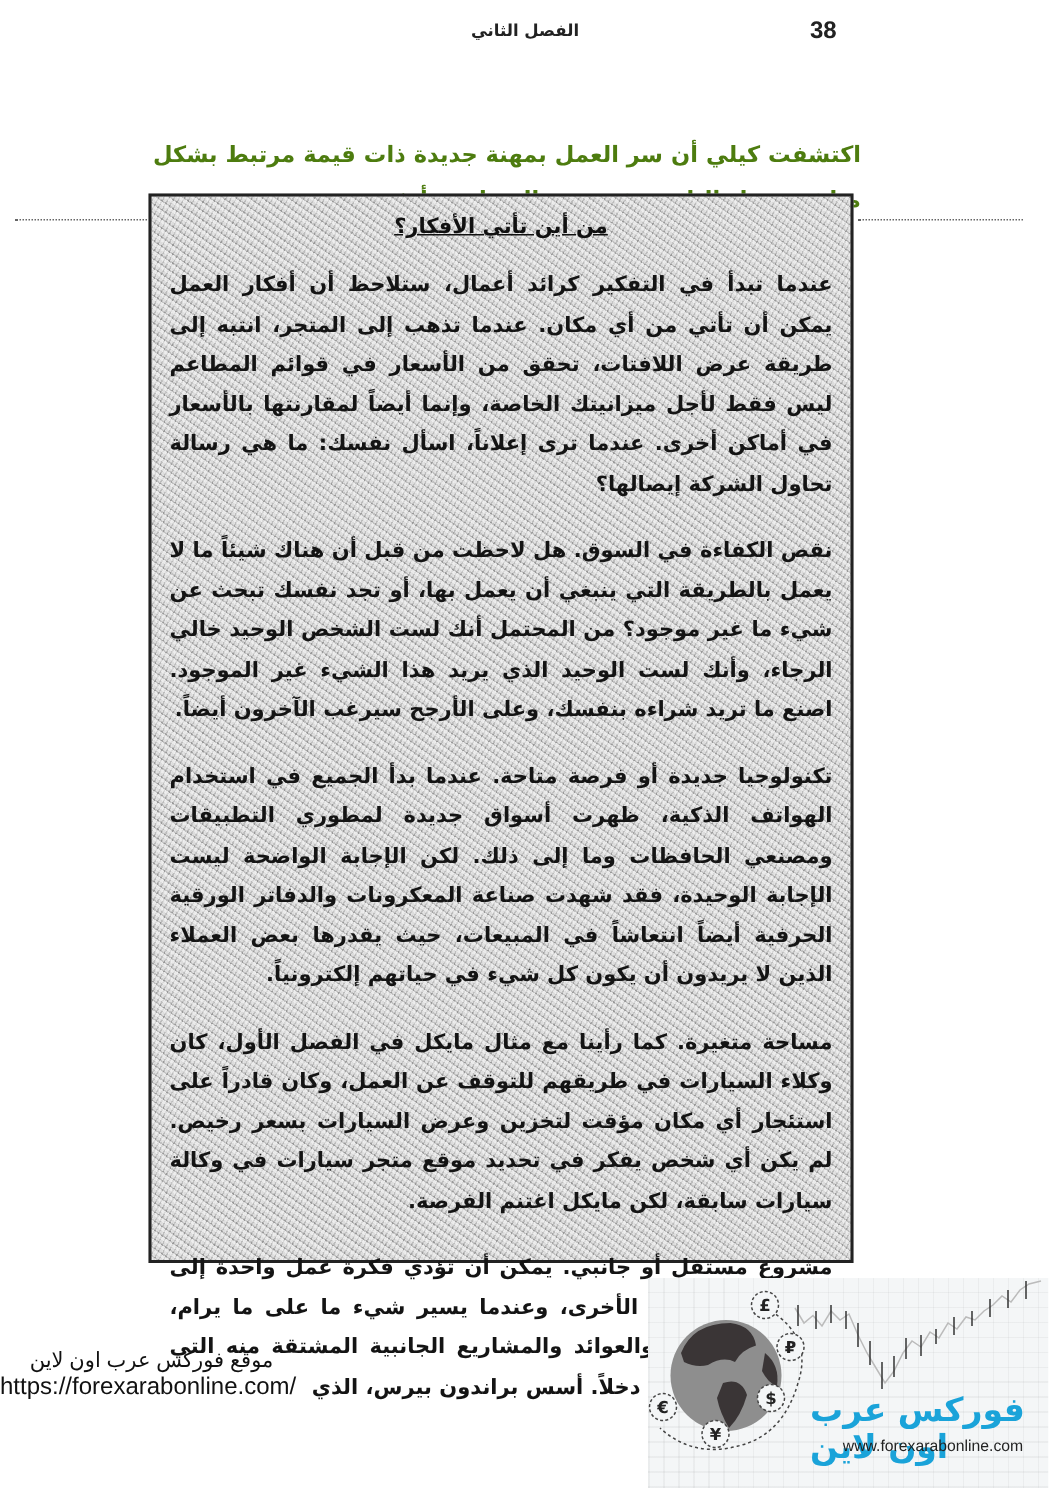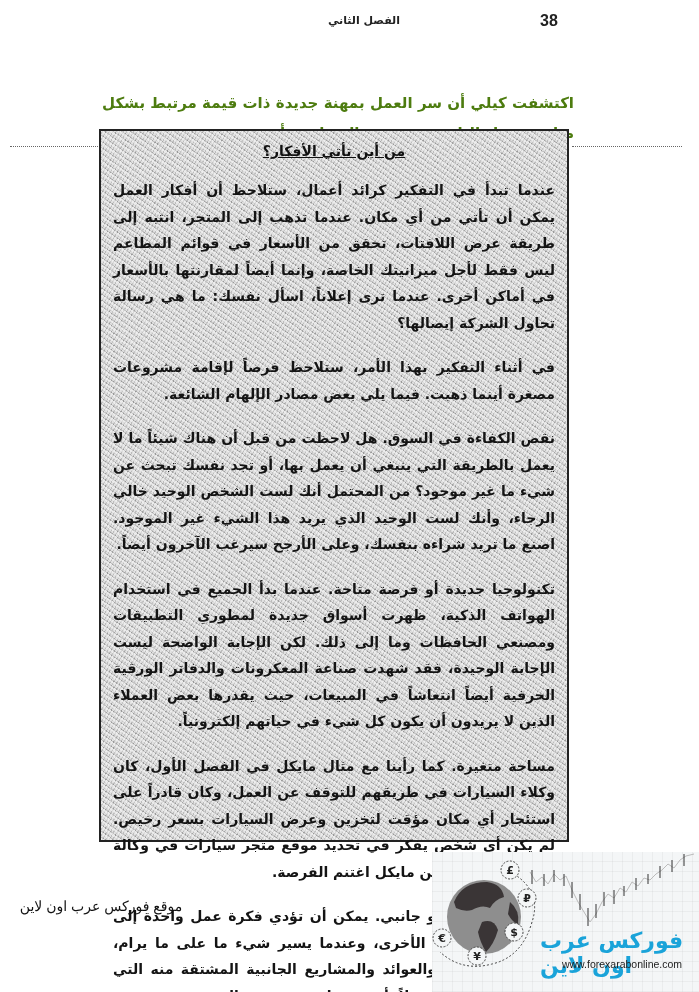--- a/index.html
+++ b/index.html
@@ -6,21 +6,21 @@
     body {
       width: 699px; height: 992px; position: relative; overflow: hidden;
       background: #ffffff; color: #111;
       font-family: "DejaVu Sans", sans-serif;
     }
     .page-number {
       position: absolute; left: 540px; top: 12px;
       font-family: "Liberation Sans", sans-serif; font-size: 16px; font-weight: bold; color: #222;
     }
     .running-head {
-      position: absolute; left: 300px; top: 14px; width: 100px; text-align: right;
+      position: absolute; left: 300px; top: 14px; width: 100px; text-align: center;
       font-size: 11px; font-weight: bold; direction: rtl; color: #222;
     }
     .intro {
       position: absolute; left: 102px; top: 40px; width: 472px;
       direction: rtl; text-align: justify; font-size: 15px; line-height: 30px; color: #4d7c0f;
       font-weight: bold;
       margin-top: 48px;
     }
     .intro p { margin: 0; }
     .dotted-rule {
@@ -79,29 +79,29 @@
 <div class="intro">
   <p>اكتشفت كيلي أن سر العمل بمهنة جديدة ذات قيمة مرتبط بشكل مباشر بجعل الناس يشعرون بالرضا عن أنفسهم.</p>
 </div>
 
 <div class="dotted-rule dotted-left"></div>
 <div class="dotted-rule dotted-right"></div>
 
 <div class="sidebar-box">
   <div class="box-title">من أين تأتي الأفكار؟</div>
   <p class="box-para">عندما تبدأ في التفكير كرائد أعمال، ستلاحظ أن أفكار العمل يمكن أن تأتي من أي مكان. عندما تذهب إلى المتجر، انتبه إلى طريقة عرض اللافتات، تحقق من الأسعار في قوائم المطاعم ليس فقط لأجل ميزانيتك الخاصة، وإنما أيضاً لمقارنتها بالأسعار في أماكن أخرى. عندما ترى إعلاناً، اسأل نفسك: ما هي رسالة تحاول الشركة إيصالها؟</p>
-  <p class="box-para">في أثناء التفكير بهذا الأمر، ستلاحظ فرصاً لإقامة مشروعات مصغرة أينما ذهبت. فيما يلي بعض مصادر الإلهام الشائعة.</p>
   <p class="box-para">نقص الكفاءة في السوق. هل لاحظت من قبل أن هناك شيئاً ما لا يعمل بالطريقة التي ينبغي أن يعمل بها، أو تجد نفسك تبحث عن شيء ما غير موجود؟ من المحتمل أنك لست الشخص الوحيد خالي الرجاء، وأنك لست الوحيد الذي يريد هذا الشيء غير الموجود. اصنع ما تريد شراءه بنفسك، وعلى الأرجح سيرغب الآخرون أيضاً.</p>
   <p class="box-para">تكنولوجيا جديدة أو فرصة متاحة. عندما بدأ الجميع في استخدام الهواتف الذكية، ظهرت أسواق جديدة لمطوري التطبيقات ومصنعي الحافظات وما إلى ذلك. لكن الإجابة الواضحة ليست الإجابة الوحيدة، فقد شهدت صناعة المعكرونات والدفاتر الورقية الحرفية أيضاً انتعاشاً في المبيعات، حيث يقدرها بعض العملاء الذين لا يريدون أن يكون كل شيء في حياتهم إلكترونياً.</p>
   <p class="box-para">مساحة متغيرة. كما رأينا مع مثال مايكل في الفصل الأول، كان وكلاء السيارات في طريقهم للتوقف عن العمل، وكان قادراً على استئجار أي مكان مؤقت لتخزين وعرض السيارات بسعر رخيص. لم يكن أي شخص يفكر في تحديد موقع متجر سيارات في وكالة سيارات سابقة، لكن مايكل اغتنم الفرصة.</p>
   <p class="box-para">مشروع مستقل أو جانبي. يمكن أن تؤدي فكرة عمل واحدة إلى العديد من الأفكار الأخرى، وعندما يسير شيء ما على ما يرام، فكر في الفروع والعوائد والمشاريع الجانبية المشتقة منه التي يمكن أن تزيد أيضاً دخلاً. أسس براندون بيرس، الذي</p>
 </div>
 
 <div class="footer-text">
   <div class="footer-arabic">موقع فوركس عرب اون لاين</div>
+  <div class="footer-url">https://forexarabonline.com/</div>
 </div>
 
 <div class="logo">
   <svg width="267" height="140" viewBox="0 0 267 140">
 
     <g stroke="#333" stroke-width="1" fill="none">
       <polyline points="98,20 104,30 110,25 116,32 122,22 128,28 134,24 140,38 146,50 152,60 158,70 164,62 170,50 176,42 182,46 188,36 194,40 200,30 206,34 212,26 218,28 224,22 230,18 236,12 242,16 248,8 254,4 262,2" stroke="#bbb"></polyline>
       <line x1="100" y1="18" x2="100" y2="32"></line>
         <line x1="112" y1="22" x2="112" y2="34"></line>
       <line x1="122" y1="18" x2="122" y2="30"></line>

